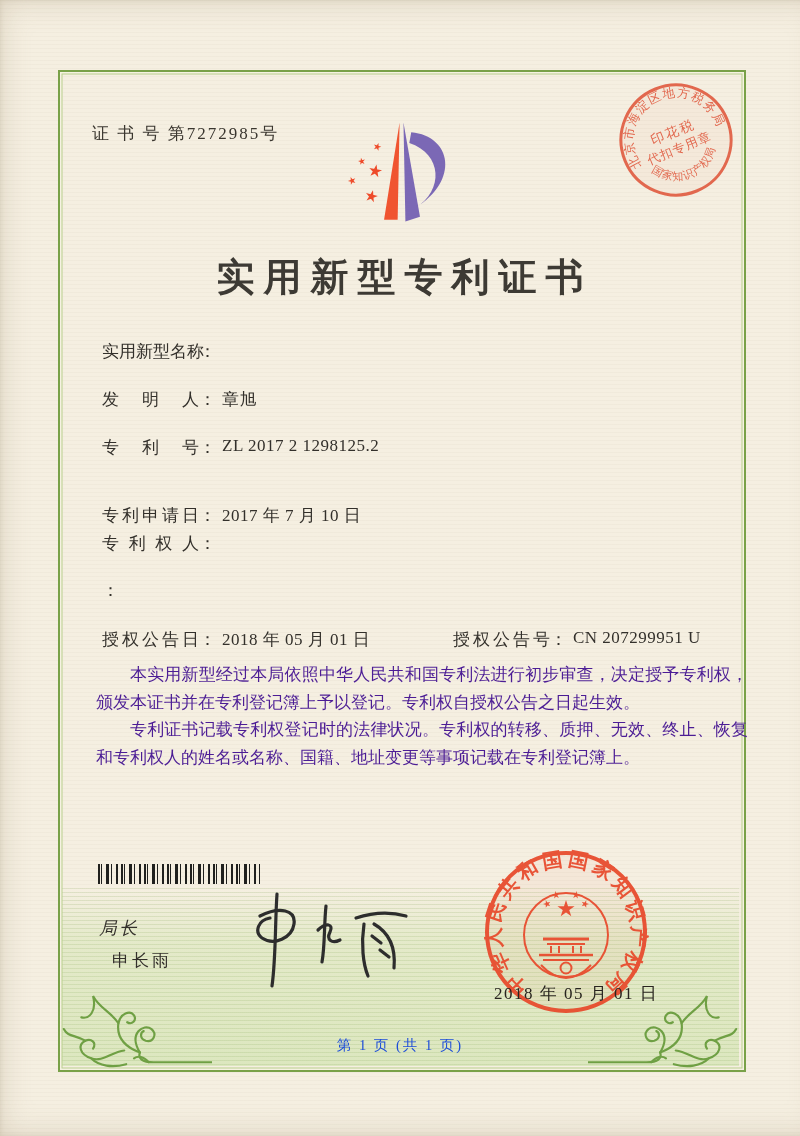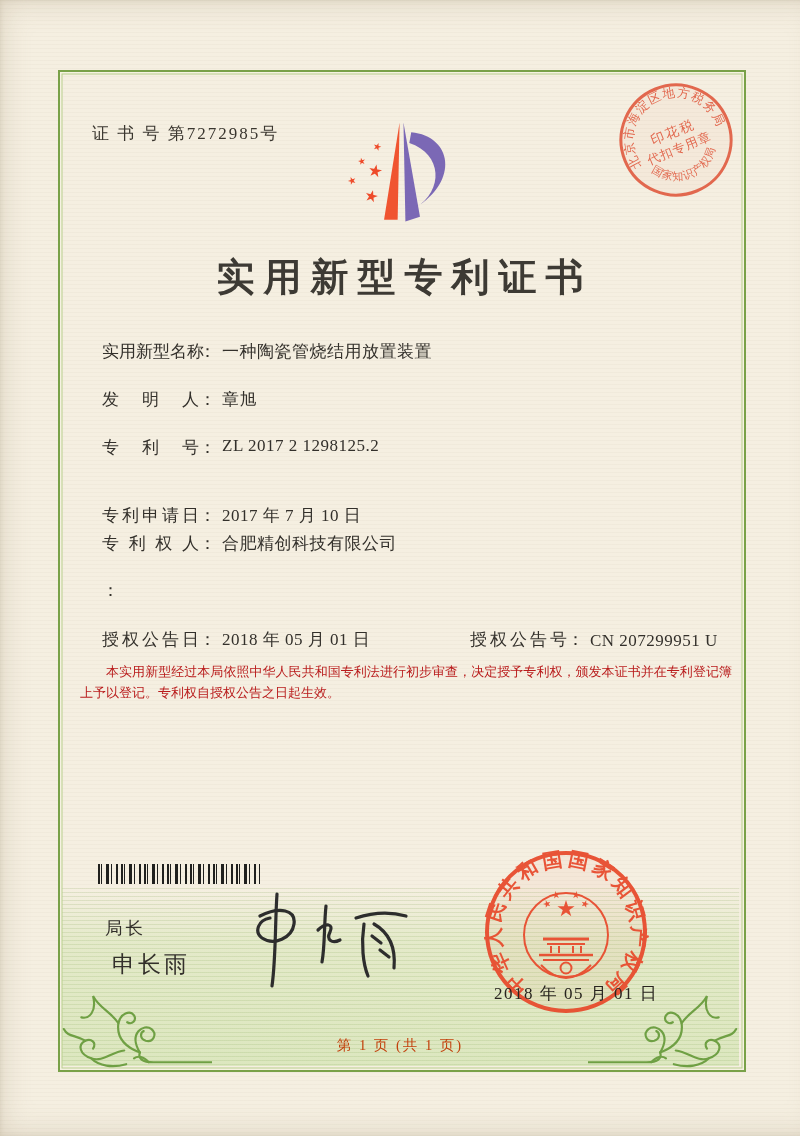--- a/index.html
+++ b/index.html
@@ -30,41 +30,41 @@
   .title{
     position:absolute;left:0;top:232px;width:800px;text-align:center;
     font-size:38px;font-weight:700;letter-spacing:9px;text-indent:9px;color:#3d3a34;margin-top:20px;
   }
   .fields{position:absolute;left:102px;top:0;width:636px;font-size:17px;}
   .frow{position:absolute;display:flex;width:636px;}
   .f-label{display:inline-block;width:97px;text-align:justify;text-align-last:justify;white-space:nowrap;}
   .f-colon{margin-right:6px;}
   .f-value{letter-spacing:.5px;}
   .addr .f-value{width:452px;word-break:break-all;line-height:1.5;}
-  .sub{position:absolute;left:368px;top:0;display:flex;align-items:flex-end;}
+  .sub{position:absolute;left:351px;top:0;display:flex;}
   .body-text{
-    position:absolute;left:80px;top:661px;width:652px;
-    font-size:13px;line-height:1.62;text-align:justify;color:#b91c1c;
+    position:absolute;left:96px;top:661px;width:652px;
+    font-size:17px;line-height:1.62;text-align:justify;color:#4c1d95;
   }
   .body-text p{margin:0;text-indent:2em;}
   .barcode{
     position:absolute;left:98px;top:864px;width:162px;height:20px;
     background:repeating-linear-gradient(90deg,
       #20201e 0 2px, rgba(0,0,0,0) 2px 3px,
       #20201e 3px 4px, rgba(0,0,0,0) 4px 8px,
       #20201e 8px 11px, rgba(0,0,0,0) 11px 13px,
       #20201e 13px 14px, rgba(0,0,0,0) 14px 18px,
       #20201e 18px 20px, rgba(0,0,0,0) 20px 23px);
   }
-  .sig-title{position:absolute;left:105px;top:916px;font-size:17.5px;letter-spacing:3px;}
-  .sig-name{position:absolute;left:112px;top:949px;font-size:23px;letter-spacing:3px;}
+  .sig-title{position:absolute;left:99px;top:916px;font-size:17.5px;letter-spacing:3px;font-style:italic;}
+  .sig-name{position:absolute;left:112px;top:949px;font-size:17px;letter-spacing:3px;}
   .signature{position:absolute;left:222px;top:888px;}
   .seal{position:absolute;left:481px;top:847px;}
   .seal-date{position:absolute;left:494px;top:982px;font-size:17px;letter-spacing:1.5px;color:#28241f;z-index:6;}
-  .footer{position:absolute;left:20px;top:1036px;width:760px;text-align:center;font-size:14.5px;letter-spacing:2px;color:#c2410c;}
+  .footer{position:absolute;left:20px;top:1036px;width:760px;text-align:center;font-size:14.5px;letter-spacing:2px;color:#1d4ed8;}
   .flourish{position:absolute;z-index:3;}
   .flourish.left{left:56px;top:990px;}
   .flourish.right{left:588px;top:990px;transform:scaleX(-1);}
   svg text{font-family:"Liberation Serif","DejaVu Serif",serif;}
 </style>
 </head>
 <body>
 
 <div class="page">
   <div class="texture"></div>
@@ -125,59 +125,58 @@
     <text x="60" y="56" text-anchor="middle" font-size="13.5" fill="#e05a3f" letter-spacing="2">印花税</text>
     <text x="60" y="73" text-anchor="middle" font-size="12.5" fill="#e05a3f" letter-spacing="1">代扣专用章</text>
   </svg>
 
   <h1 class="title">实用新型专利证书</h1>
 
   <div class="fields">
     <div class="frow" style="top:340px">
       <span class="f-label">实用新型名称</span>
         <span class="f-colon">：</span>
-      <span class="f-value">一种陶瓷管烧结用放置装置</span>
     </div>
     <div class="frow" style="top:388px">
       <span class="f-label">发明人</span>
         <span class="f-colon">：</span>
       <span class="f-value">章旭</span>
     </div>
     <div class="frow" style="top:436px">
       <span class="f-label">专利号</span>
         <span class="f-colon">：</span>
       <span class="f-value">ZL 2017 2 1298125.2</span>
     </div>
     <div class="frow" style="top:504px">
       <span class="f-label">专利申请日</span>
         <span class="f-colon">：</span>
       <span class="f-value">2017 年 7 月 10 日</span>
     </div>
     <div class="frow" style="top:532px">
       <span class="f-label">专利权人</span>
         <span class="f-colon">：</span>
-      <span class="f-value">合肥精创科技有限公司</span>
     </div>
     <div class="frow addr" style="top:579px">
         <span class="f-colon">：</span>
     </div>
     <div class="frow" style="top:628px">
       <span class="f-label">授权公告日</span>
         <span class="f-colon">：</span>
       <span class="f-value">2018 年 05 月 01 日</span>
       <span class="sub">
         <span class="f-label">授权公告号</span>
           <span class="f-colon">：</span>
         <span class="f-value">CN 207299951 U</span>
       </span>
     </div>
   </div>
 
   <div class="body-text">
     <p>本实用新型经过本局依照中华人民共和国专利法进行初步审查，决定授予专利权，颁发本证书并在专利登记簿上予以登记。专利权自授权公告之日起生效。</p>
+    <p>专利证书记载专利权登记时的法律状况。专利权的转移、质押、无效、终止、恢复和专利权人的姓名或名称、国籍、地址变更等事项记载在专利登记簿上。</p>
   </div>
 
   <div class="barcode"></div>
 
   <div class="sig-title">局长</div>
   <div class="sig-name">申长雨</div>
 
   <svg class="signature" width="200" height="105" viewBox="0 0 200 105">
     <g fill="none" stroke="#2d2d2d" stroke-width="3.2" stroke-linecap="round">
       <path d="M38,28 C58,18 74,22 72,36 C70,50 52,58 40,50 C32,44 36,32 48,30"></path>

